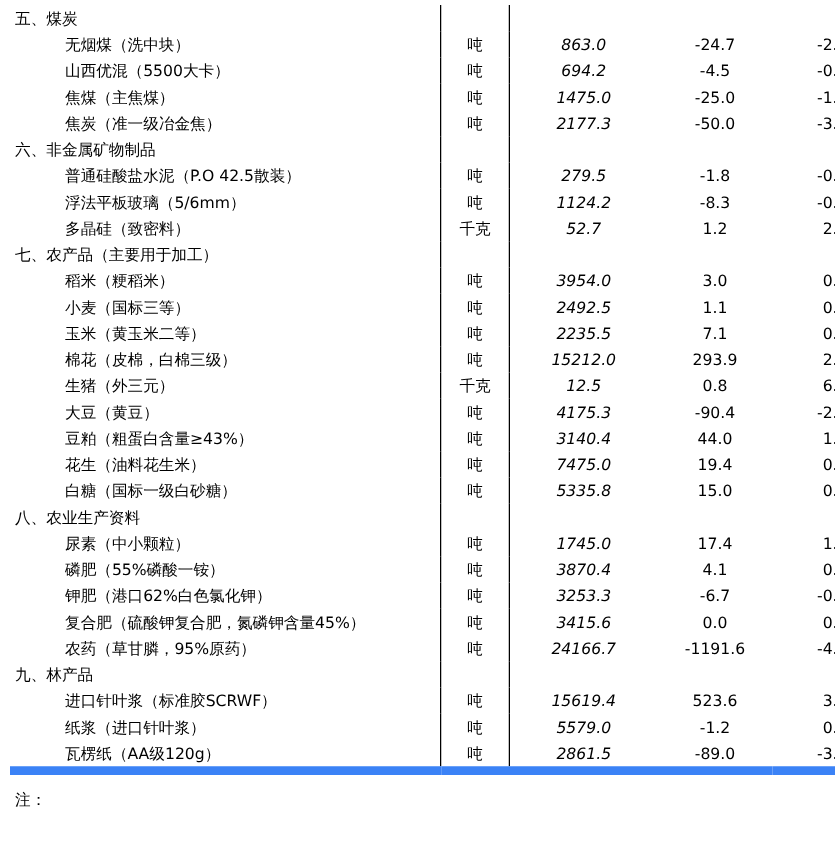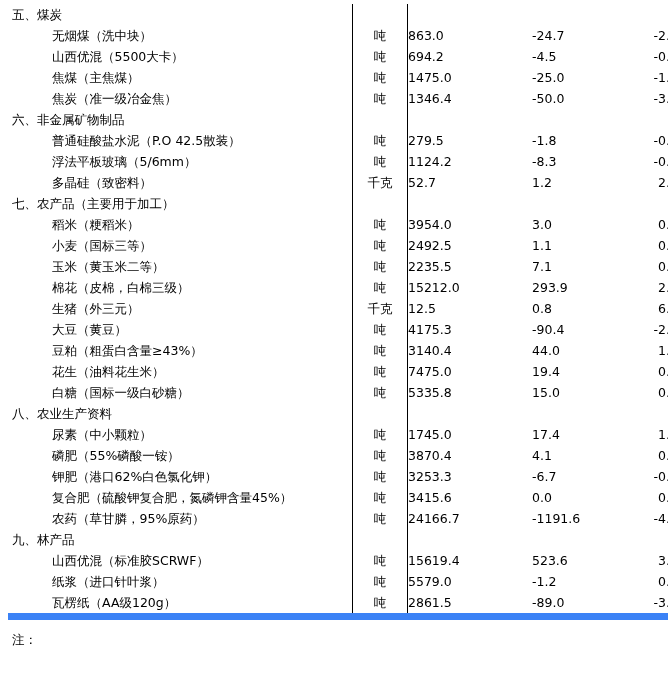--- a/index.html
+++ b/index.html
@@ -29,22 +29,22 @@
   }
   table.price-table td {
     padding: 0;
     vertical-align: middle;
     height: 21px;
     line-height: 21px;
     font-size: 12.5px;
   }
   .col-name   { width: 340px; }
   .col-unit   { width: 54px;  text-align: center; }
-  .col-price  { width: 118px; text-align: left; padding-right: 6px !important; }
-  .col-c1     { width: 80px;  text-align: left; padding-right: 6px !important; }
+  .col-price  { width: 118px; text-align: center; padding-right: 6px !important; font-style: italic; }
+  .col-c1     { width: 80px;  text-align: center; padding-right: 6px !important; }
   .col-c2     { width: 60px;  text-align: right; padding-right: 4px !important; }
 
   .vline-left  { border-left: 1px solid #000; }
   .vline-right { border-right: 1px solid #000; }
 
   tr.group td { font-weight: normal; }
   .group .col-name { padding-left: 4px !important; }
   .item .col-name  { padding-left: 44px !important; }
 
   tr.lastrow td {
@@ -90,21 +90,21 @@
         <tr class="item">
           <td class="col-name">焦煤（主焦煤）</td>
           <td class="col-unit vline-left vline-right">吨</td>
           <td class="col-price">1475.0</td>
           <td class="col-c1">-25.0</td>
           <td class="col-c2">-1.7</td>
         </tr>
         <tr class="item">
           <td class="col-name">焦炭（准一级冶金焦）</td>
           <td class="col-unit vline-left vline-right">吨</td>
-          <td class="col-price">1346.4</td>
+          <td class="col-price">2177.3</td>
           <td class="col-c1">-50.0</td>
           <td class="col-c2">-3.6</td>
         </tr>
         <tr class="group">
           <td class="col-name">六、非金属矿物制品</td>
           <td class="col-unit vline-left vline-right"></td>
           <td class="col-price"></td>
           <td class="col-c1"></td>
           <td class="col-c2"></td>
         </tr>
@@ -242,21 +242,21 @@
           <td class="col-c2">-4.7</td>
         </tr>
         <tr class="group">
           <td class="col-name">九、林产品</td>
           <td class="col-unit vline-left vline-right"></td>
           <td class="col-price"></td>
           <td class="col-c1"></td>
           <td class="col-c2"></td>
         </tr>
         <tr class="item">
-          <td class="col-name">山西优混（标准胶SCRWF）</td>
+          <td class="col-name">进口针叶浆（标准胶SCRWF）</td>
           <td class="col-unit vline-left vline-right">吨</td>
           <td class="col-price">15619.4</td>
           <td class="col-c1">523.6</td>
           <td class="col-c2">3.5</td>
         </tr>
         <tr class="item">
           <td class="col-name">纸浆（进口针叶浆）</td>
           <td class="col-unit vline-left vline-right">吨</td>
           <td class="col-price">5579.0</td>
           <td class="col-c1">-1.2</td>

